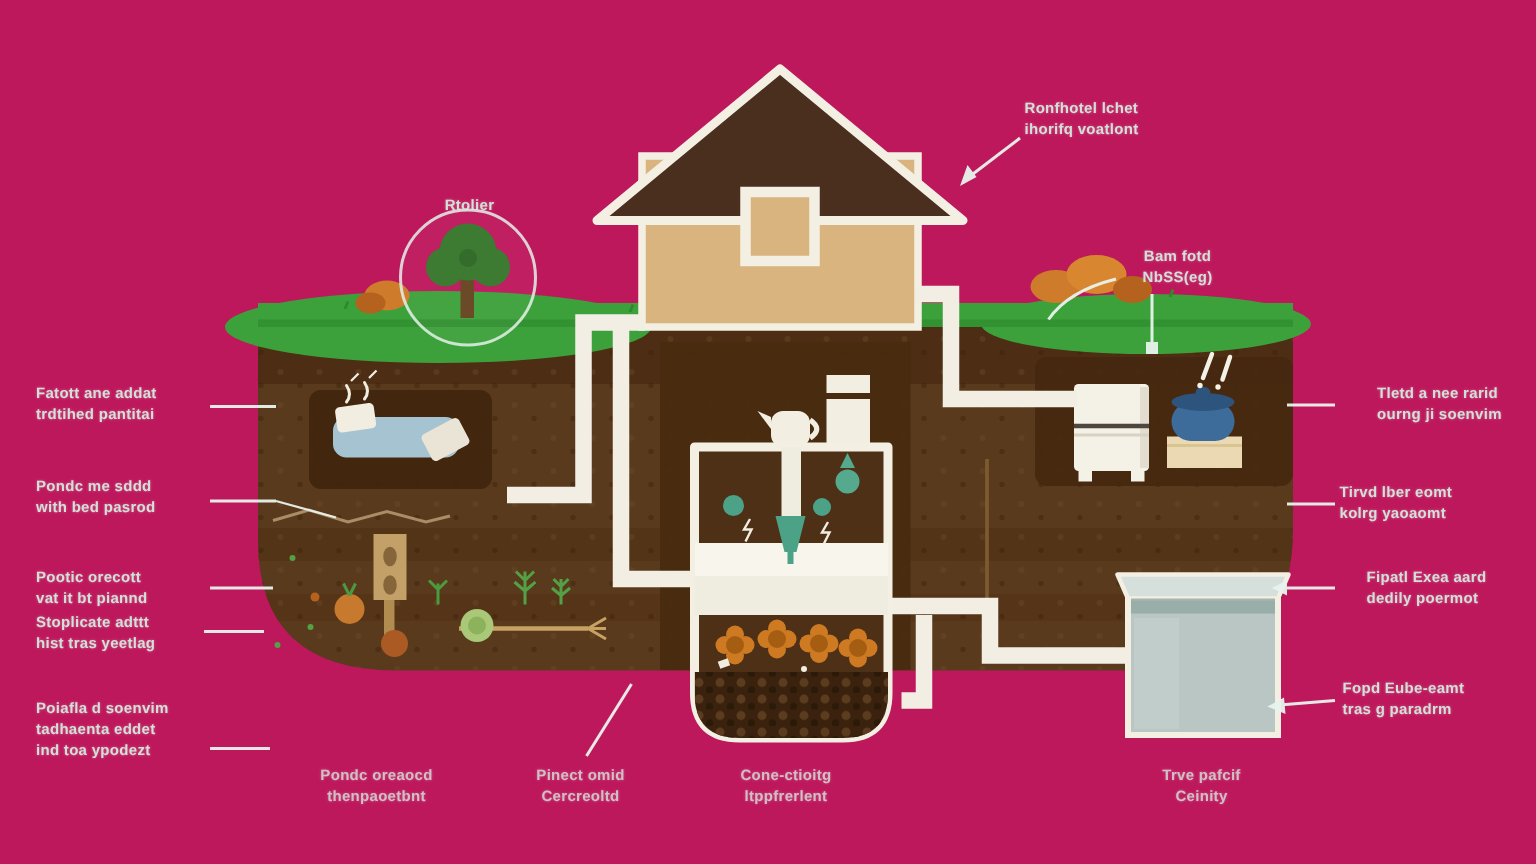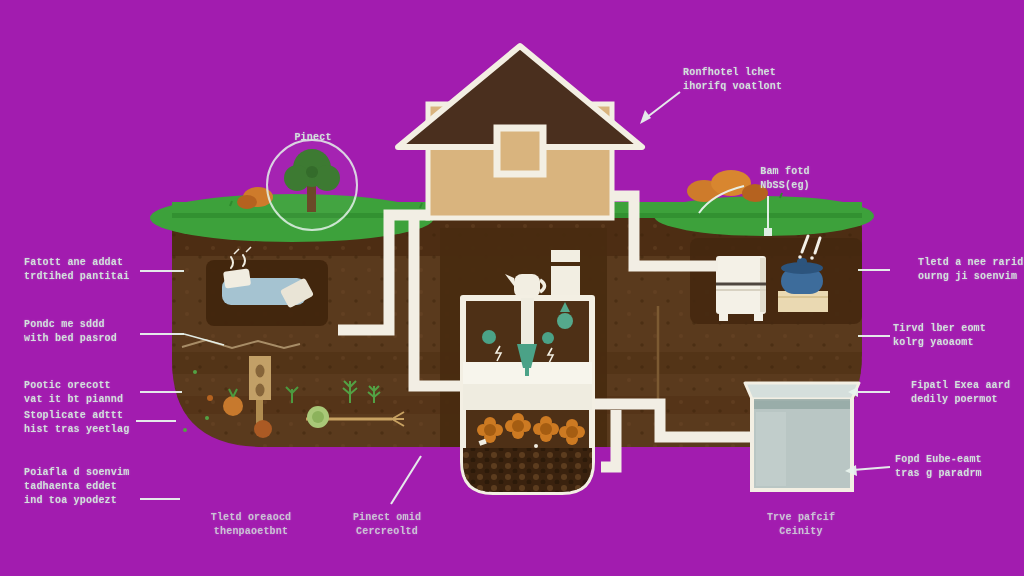--- a/index.html
+++ b/index.html
@@ -1,19 +1,19 @@
 <!DOCTYPE html>
 <html><head>
 <meta charset="utf-8">
 <style>
   html,body{margin:0;padding:0;background:#2f8274;}
   .stage{
     position:relative;width:1024px;height:576px;overflow:hidden;
-    background:#a21caf;
-    font-family:Liberation Mono, monospace;
+    background:#be185d;
+    font-family:Liberation Sans, sans-serif;
   }
   .stage svg{position:absolute;left:0;top:0;}
   .lbl{
     position:absolute;
     font-size:10px;line-height:1.38;font-weight:600;
     color:#d5ebdf;letter-spacing:.2px;
     white-space:pre-line;
     text-shadow:0 0 2px rgba(230,245,238,.35);
     opacity:.95;
   }
@@ -263,21 +263,23 @@
 tadhaenta eddet
 ind toa ypodezt</div>
 <div class="lbl l-r1">Tletd a nee rarid
 ourng ji soenvim</div>
 <div class="lbl l-r2">Tirvd lber eomt
 kolrg yaoaomt</div>
 <div class="lbl l-r3">Fipatl Exea aard
 dedily poermot</div>
 <div class="lbl l-r4">Fopd Eube-eamt
 tras g paradrm</div>
-<div class="lbl l-b1 center dim">Tletd oreaocd
+<div class="lbl l-b1 center dim">Pondc oreaocd
 thenpaoetbnt</div>
 <div class="lbl l-b2 center dim">Pinect omid
 Cercreoltd</div>
+<div class="lbl l-b3 center dim">Cone-ctioitg
+ltppfrerlent</div>
 <div class="lbl l-b4 center dim">Trve pafcif
 Ceinity</div>
-<div class="lbl l-tree center">Pinect</div>
+<div class="lbl l-tree center">Rtolier</div>
 
 </div>
 
 </body></html>

